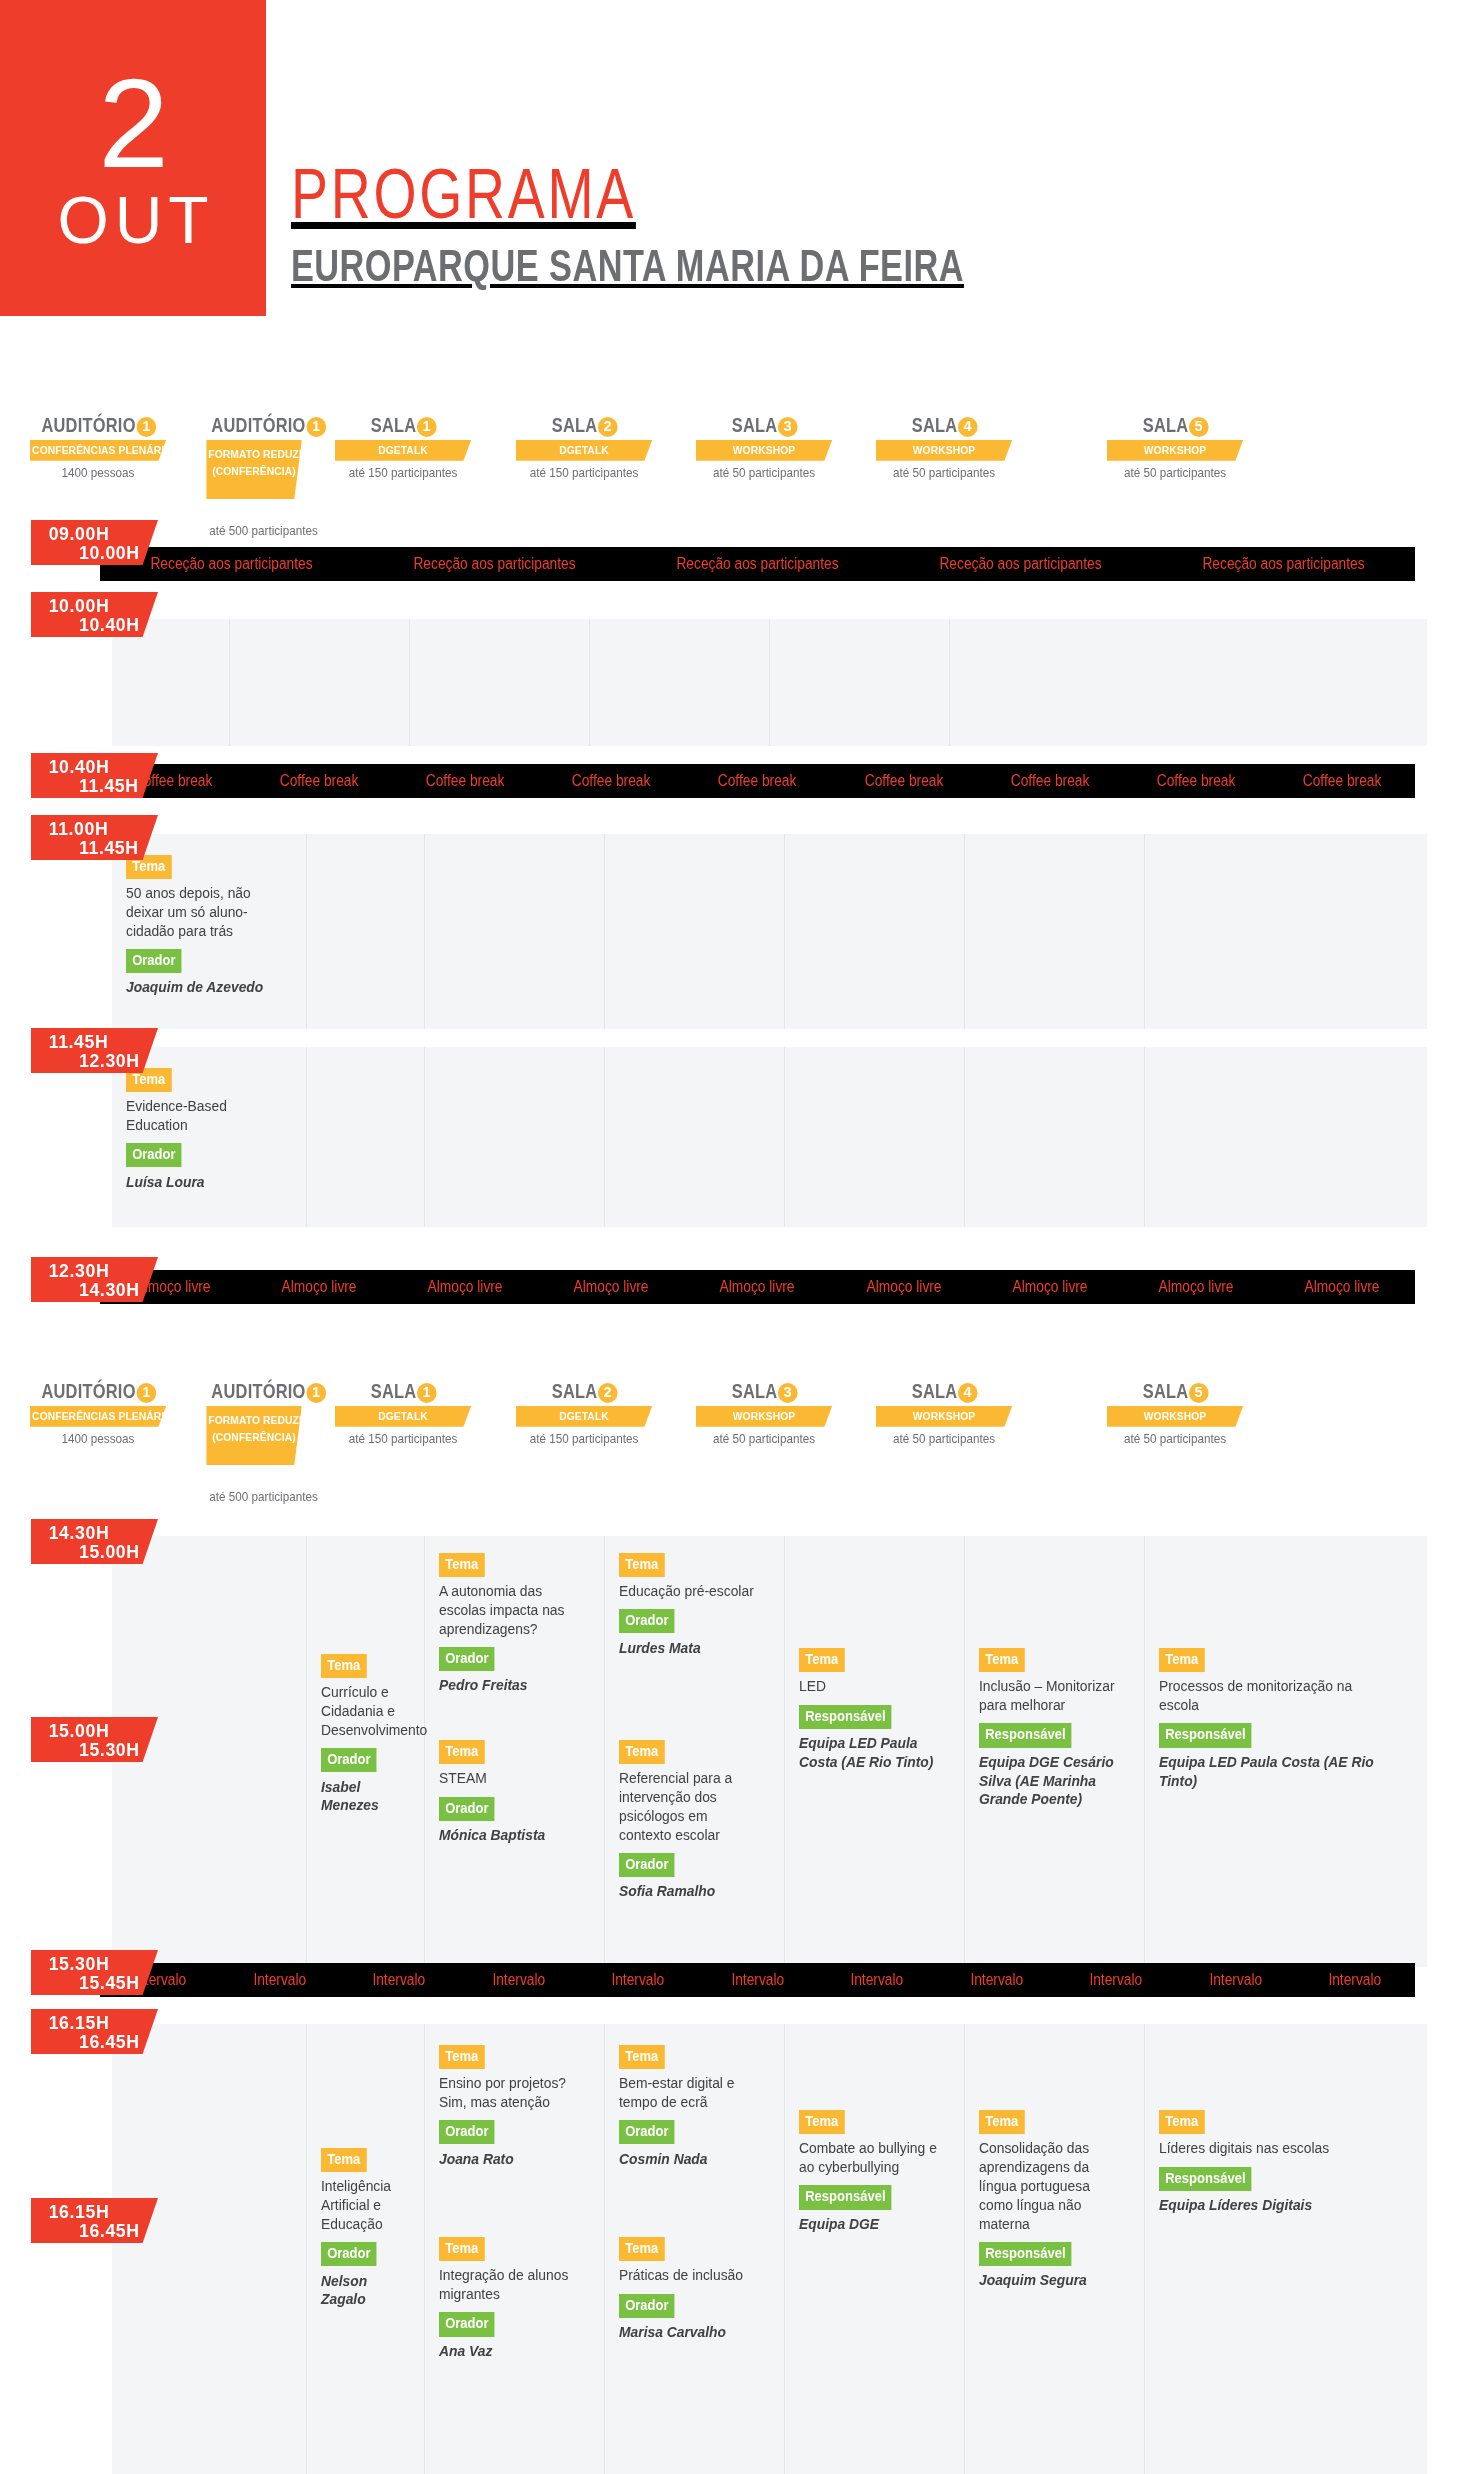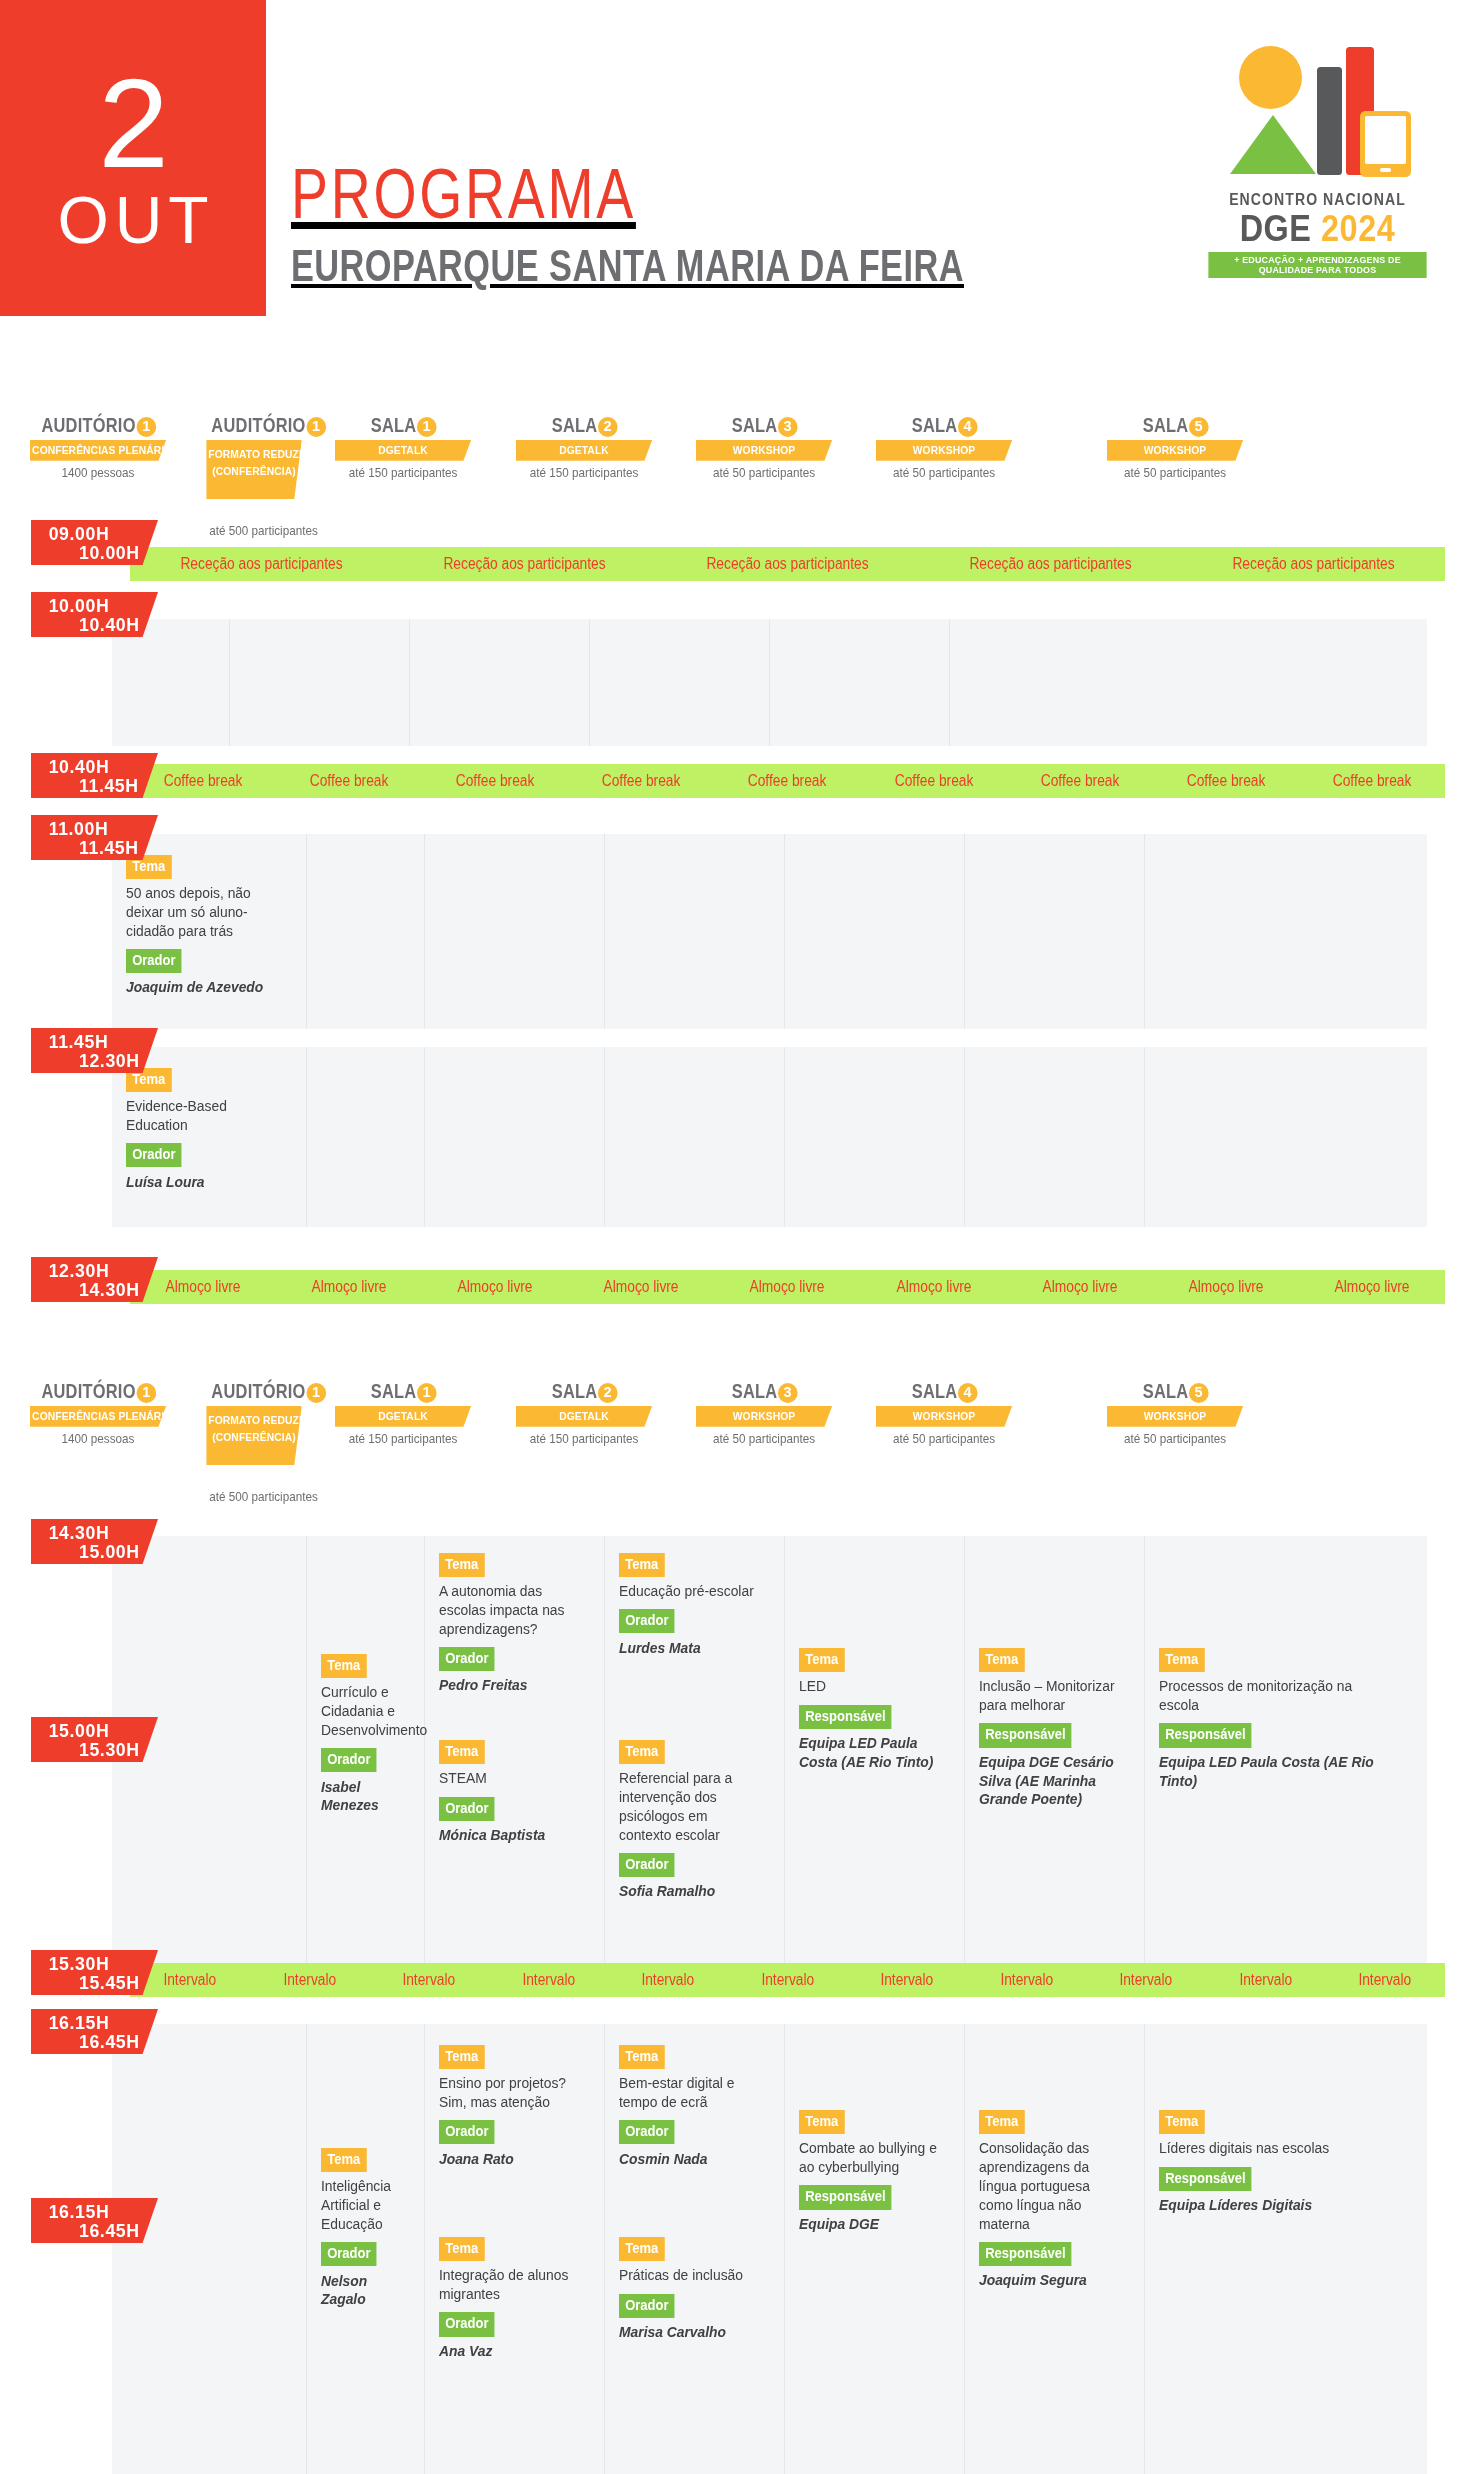--- a/index.html
+++ b/index.html
@@ -89,21 +89,21 @@
     clip-path:polygon(0 0,100% 0,calc(100% - 15.4px) 100%,0 100%);
     box-shadow:3.5px 4.7px 5.3px rgba(0,0,0,.16);
     z-index:6;
   }
   .tt-a{position:absolute;left:17.7px;top:3.5px;font-size:17.7px;font-weight:bold;letter-spacing:0.6px;
       font-family:"Liberation Sans", sans-serif;}
   .tt-b{position:absolute;left:48px;top:22.5px;font-size:17.7px;font-weight:bold;letter-spacing:0.6px;
       font-family:"Liberation Sans", sans-serif;}
 
   
-  .band{position:absolute;left:130px;width:1315px;background:#bef264;}
+  .band{position:absolute;left:100px;width:1315px;background:#000000;}
   .band-break{height:34px;display:flex;align-items:center;}
   .band-break .bk{
       color:#ee3d2b;font-size:16px;transform:scaleX(.86);white-space:nowrap;text-align:center;
       font-family:"Liberation Sans", sans-serif;}
   .gridrow{position:absolute;left:112px;width:1315px;background:#f3f5f7;display:flex;}
   .gcell{position:relative;box-sizing:border-box;border-right:0.6px solid #e3e7ea;}
   .gcell:last-child{border-right:none;}
   .cellpad{position:absolute;left:14px;right:8.3px;}
 
   .badge{display:inline-block;color:#fff;font-weight:bold;font-size:14.8px;line-height:1;
@@ -126,38 +126,20 @@
 <div id="masthead">
   <div class="date-block">
     <div class="date-day">2</div>
     <div class="date-month">OUT</div>
   </div>
   <div class="title-wrap">
     <div class="prog-title">PROGRAMA</div>
     <div class="venue-title">EUROPARQUE SANTA MARIA DA FEIRA</div>
   </div>
 
-  <div id="logo">
-    <div class="logo-shapes">
-      <div class="lg-circle"></div>
-      <div class="lg-tri"></div>
-      <div class="lg-bar-grey"></div>
-      <div class="lg-bar-red"></div>
-      <div class="lg-tablet">
-        <div class="lg-tablet-screen"></div>
-        <div class="lg-tablet-btn"></div>
-      </div>
-    </div>
-    <div class="logo-txt1">ENCONTRO  NACIONAL</div>
-    <div class="logo-txt2">
-      <span class="dge">DGE</span>
-      <span class="yr">2024</span>
-    </div>
-    <div class="logo-tag">+ EDUCAÇÃO + APRENDIZAGENS DE QUALIDADE PARA TODOS</div>
-  </div>
 </div>
 
 <div id="grid-mount">
     <div class="colhdr-row" style="top: 414px;">
       <div class="colhdr" style="left: 23.6px; width: 148px;">
         <div class="ch-title">AUDITÓRIO<span class="num">1</span></div>
         <div class="ch-band">CONFERÊNCIAS PLENÁRIAS</div>
         <div class="ch-cap">1400 pessoas</div>
       </div>
       <div class="colhdr" style="left: 202px; width: 104px;">

